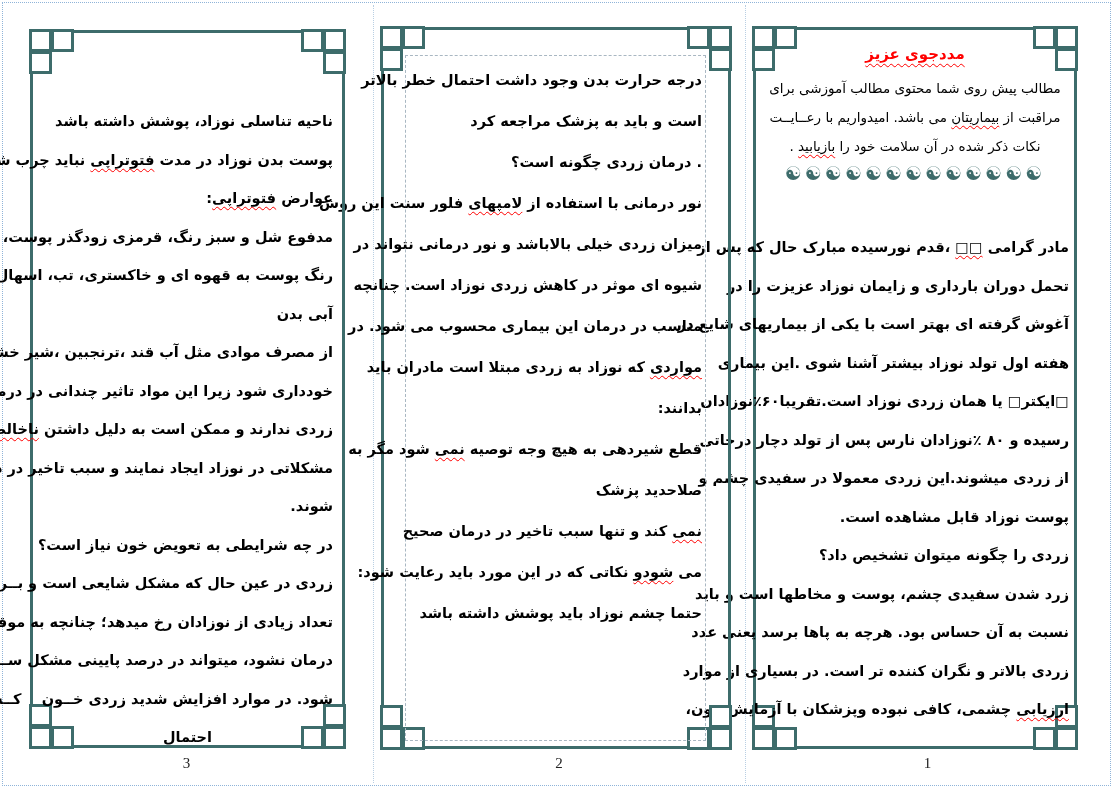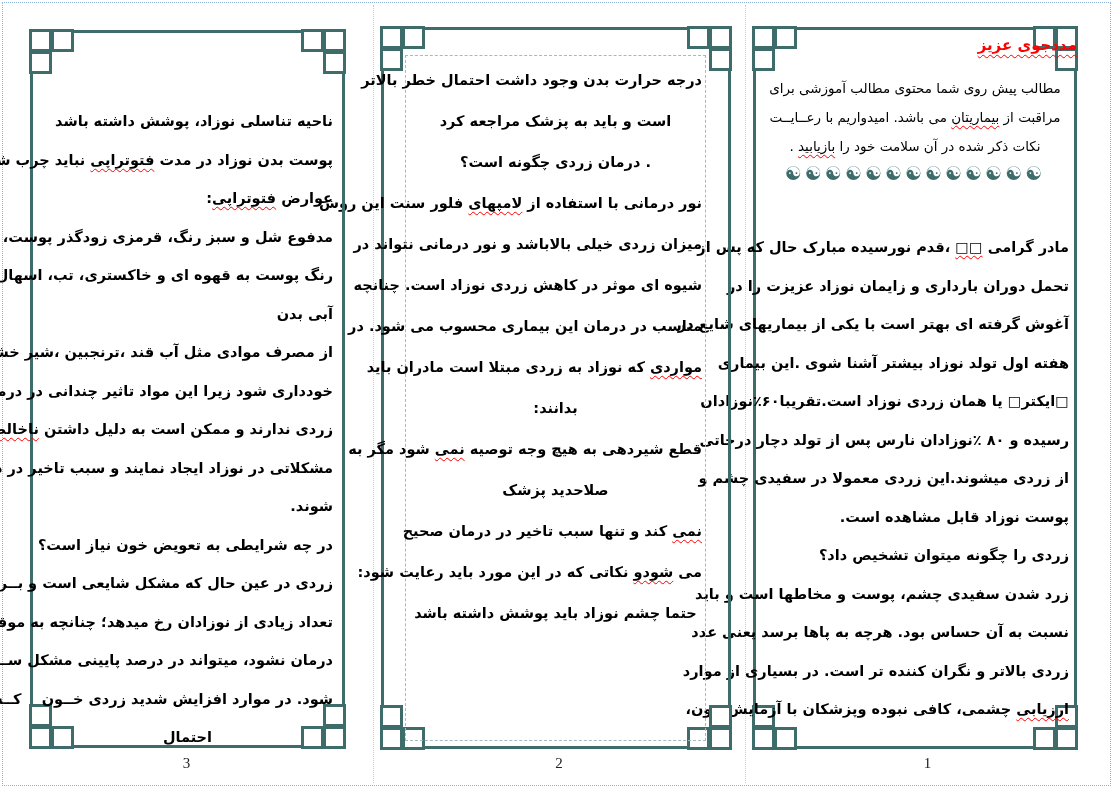--- a/index.html
+++ b/index.html
@@ -17,21 +17,21 @@
     position:absolute;border:3px solid #3D6C6B;box-sizing:border-box;
   }
   .corner{
     position:absolute;width:47px;height:47px;line-height:0;
   }
   .corner.tl{top:-5px;left:-5px;}
   .corner.tr{top:-5px;right:-5px;transform:scaleX(-1);}
   .corner.bl{bottom:-5px;left:-5px;transform:scaleY(-1);}
   .corner.br{bottom:-5px;right:-5px;transform:scale(-1,-1);}
   .heading{
-    position:absolute;left:753px;top:36px;width:324px;text-align:right;
+    position:absolute;left:753px;top:45px;width:324px;text-align:center;
     font-weight:700;font-size:15px;color:#FF0000;
     text-decoration:#FF0000 wavy underline;text-decoration-thickness:1px;
     text-underline-offset:4px;text-decoration-skip-ink:none;
   }
   .intro{
     position:absolute;left:765px;top:74px;width:300px;direction:rtl;
     font-size:13.5px;font-weight:400;color:#000;
   }
   .intro .line{line-height:29px;white-space:nowrap;text-align:center;}
   .divider{
@@ -42,21 +42,21 @@
     position:absolute;direction:rtl;font-weight:700;font-size:14.5px;color:#000;
   }
   .body-text .line{white-space:nowrap;text-align:right;}
   #p1-body{left:761px;top:228px;width:308px;}
   #p1-body .line{line-height:38.5px;}
   #p2-box{
     position:absolute;left:405px;top:55px;width:301px;height:686px;
     border:1px dashed #a9b7c2;box-sizing:border-box;
   }
   #p2-body{left:409px;top:60px;width:293px;}
-  #p2-body .line{line-height:41px;text-align:center;}
+  #p2-body .line{line-height:41px;}
   #p3-body{left:42px;top:102px;width:291px;}
   #p3-body .line{line-height:38.5px;}
   #p3-body .line:last-child{text-align:center;}
   .sq{
     text-decoration:#FF0000 wavy underline;text-decoration-thickness:1px;
     text-underline-offset:3px;text-decoration-skip-ink:none;
   }
   .pagenum{
     position:absolute;top:755px;height:20px;text-align:center;
     font-family:"Liberation Serif",serif;font-size:15px;color:#222;

